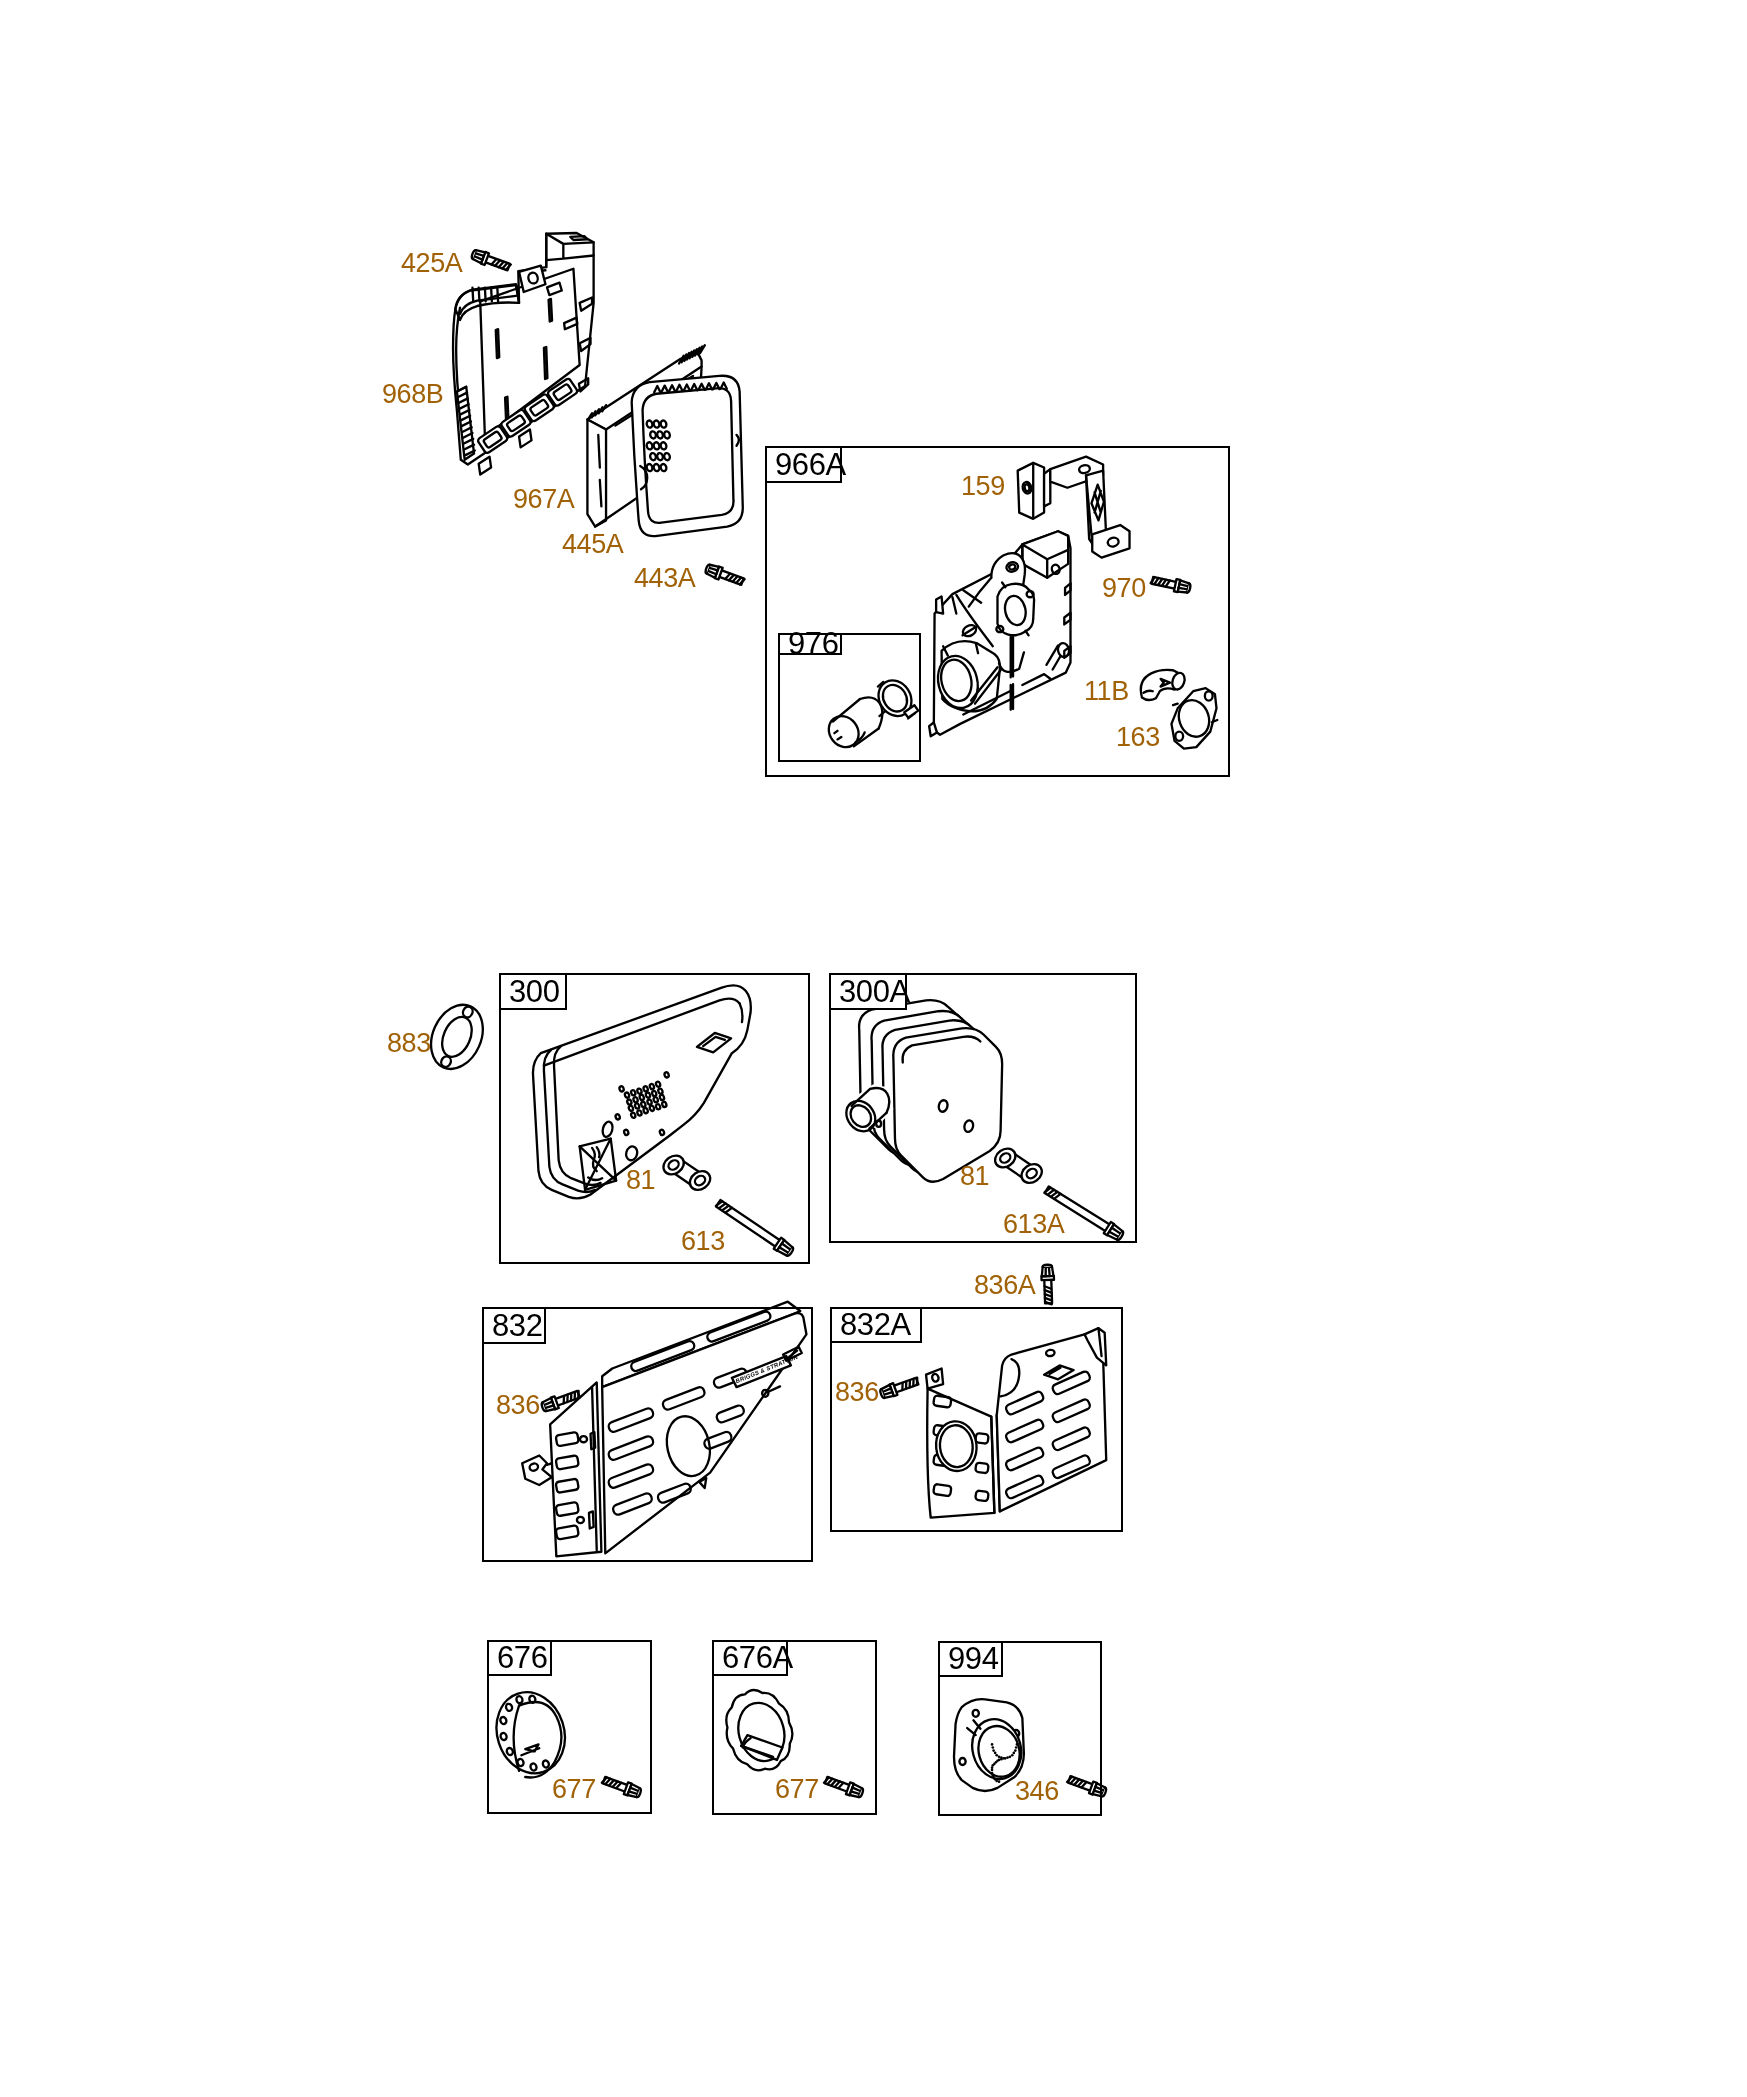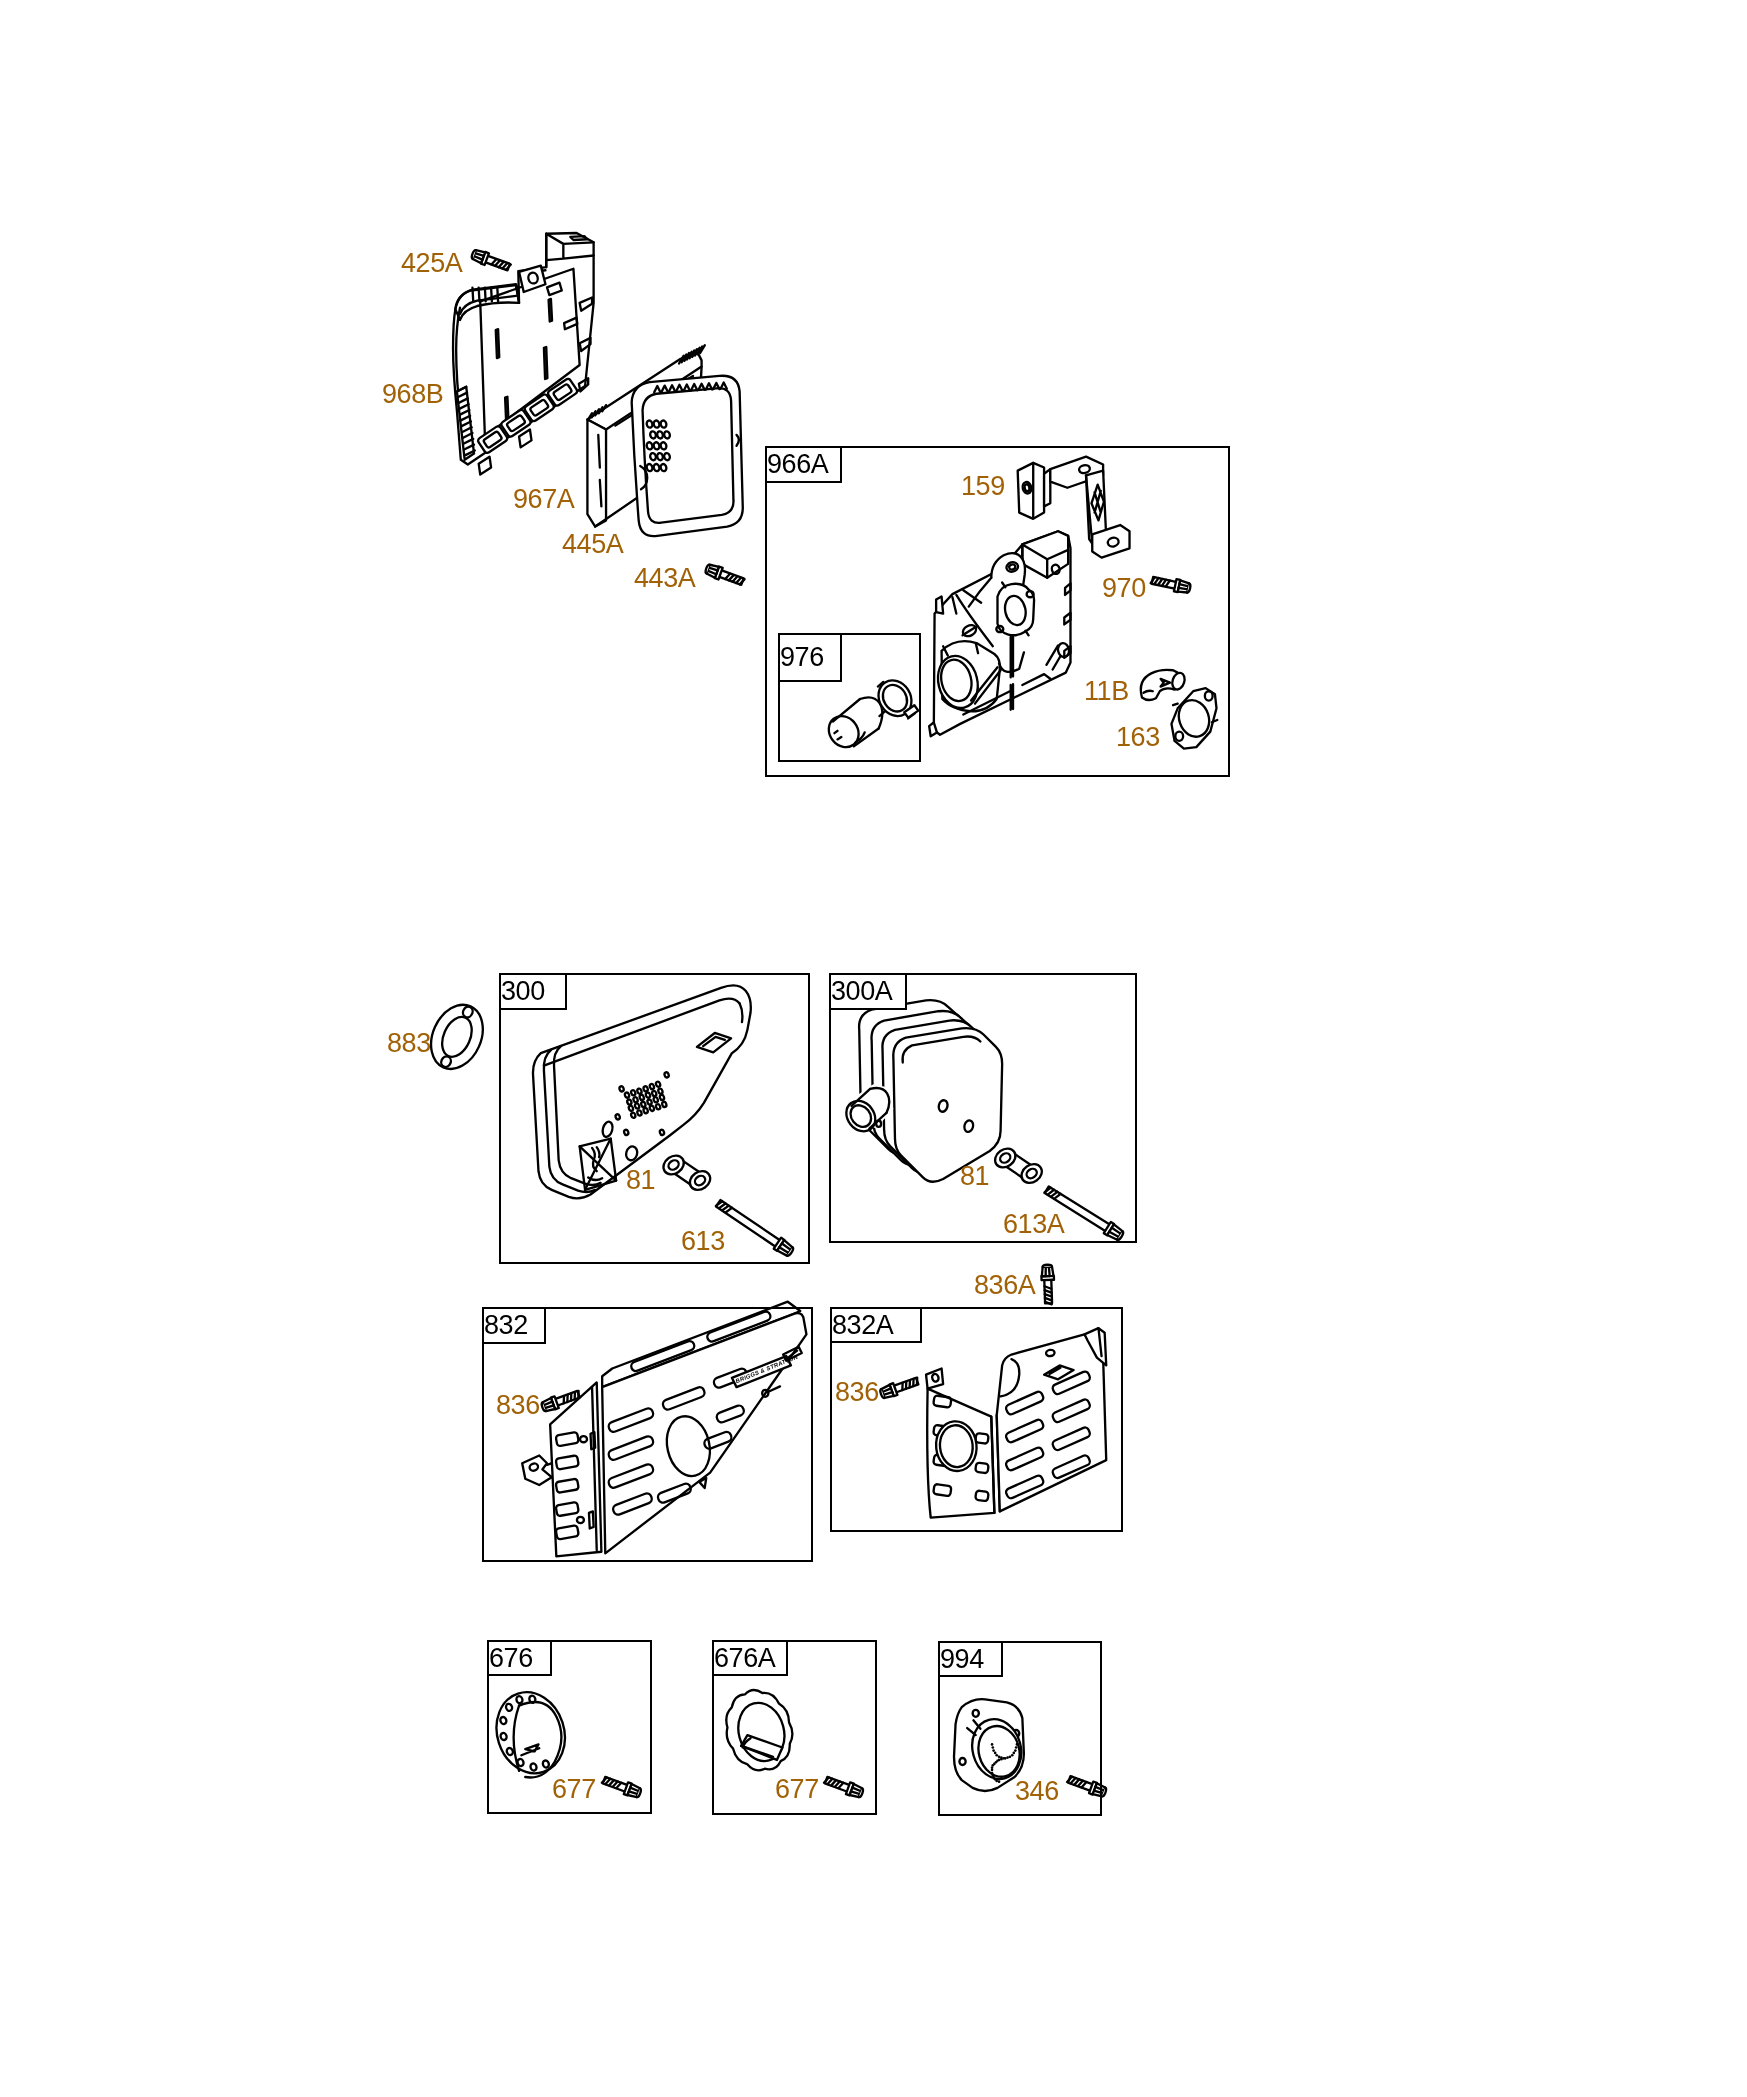--- a/index.html
+++ b/index.html
@@ -7,21 +7,21 @@
          font-family:"Liberation Sans",sans-serif;}
   #art{position:absolute;left:0;top:0;}
   .ln{fill:none;stroke:#000;stroke-width:3;stroke-linecap:round;stroke-linejoin:round;}
   .fw{fill:#ffffff;stroke:#000;stroke-width:3;stroke-linecap:round;stroke-linejoin:round;}
   .wh{fill:#ffffff;stroke:none;}
   .dot{fill:#000;stroke:none;}
   rect.ln{fill:none;}
   .micro{font:italic 700 7.5px "Liberation Sans",sans-serif;fill:#000;stroke:none;letter-spacing:.4px;}
   .gbox{position:absolute;border:2.3px solid #000;box-sizing:border-box;background:transparent;}
   .blabel{position:absolute;border:2.3px solid #000;box-sizing:border-box;background:#fff;
-          display:flex;align-items:center;padding-left:0;font-size:27px;letter-spacing:-0.4px;color:#000;}
+          display:flex;align-items:center;padding-left:8px;font-size:31px;letter-spacing:-0.4px;color:#000;}
   .callout{position:absolute;font-size:27px;letter-spacing:-0.4px;line-height:1.15;color:#a16207;white-space:nowrap;}
 </style>
 </head>
 <body>
 
 <div id="stage">
   <svg id="art" width="1748" height="2097" viewBox="0 0 2250 2700">
     <defs>
 <g id="screw">
  <path class="ln" d="M-23,-4.5 H7 M-23,4.5 H7 M-23,-4.5 L-23,4.5"></path>
@@ -444,21 +444,21 @@
 <div class="gbox" style="left:765px;top:446px;width:465px;height:331px"></div>
 <div class="gbox" style="left:778px;top:633px;width:143px;height:129px"></div>
 <div class="gbox" style="left:499px;top:973px;width:311px;height:291px"></div>
 <div class="gbox" style="left:829px;top:973px;width:308px;height:270px"></div>
 <div class="gbox" style="left:482px;top:1307px;width:331px;height:255px"></div>
 <div class="gbox" style="left:830px;top:1307px;width:293px;height:225px"></div>
 <div class="gbox" style="left:487px;top:1640px;width:165px;height:174px"></div>
 <div class="gbox" style="left:712px;top:1640px;width:165px;height:175px"></div>
 <div class="gbox" style="left:938px;top:1641px;width:164px;height:175px"></div>
 <div class="blabel" style="left:765px;top:446px;width:77px;height:37px">966A</div>
-<div class="blabel" style="left:778px;top:633px;width:64px;height:49px">976</div>
+<div class="blabel" style="left:778px;top:633px;width:64px;height:22px">976</div>
 <div class="blabel" style="left:499px;top:973px;width:68px;height:37px">300</div>
 <div class="blabel" style="left:829px;top:973px;width:78px;height:37px">300A</div>
 <div class="blabel" style="left:482px;top:1307px;width:64px;height:37px">832</div>
 <div class="blabel" style="left:830px;top:1307px;width:92px;height:36px">832A</div>
 <div class="blabel" style="left:487px;top:1640px;width:65px;height:36px">676</div>
 <div class="blabel" style="left:712px;top:1640px;width:76px;height:36px">676A</div>
 <div class="blabel" style="left:938px;top:1641px;width:65px;height:36px">994</div>
 <div class="callout" style="left:401px;top:248px">425A</div>
 <div class="callout" style="left:382px;top:379px">968B</div>
 <div class="callout" style="left:513px;top:484px">967A</div>

